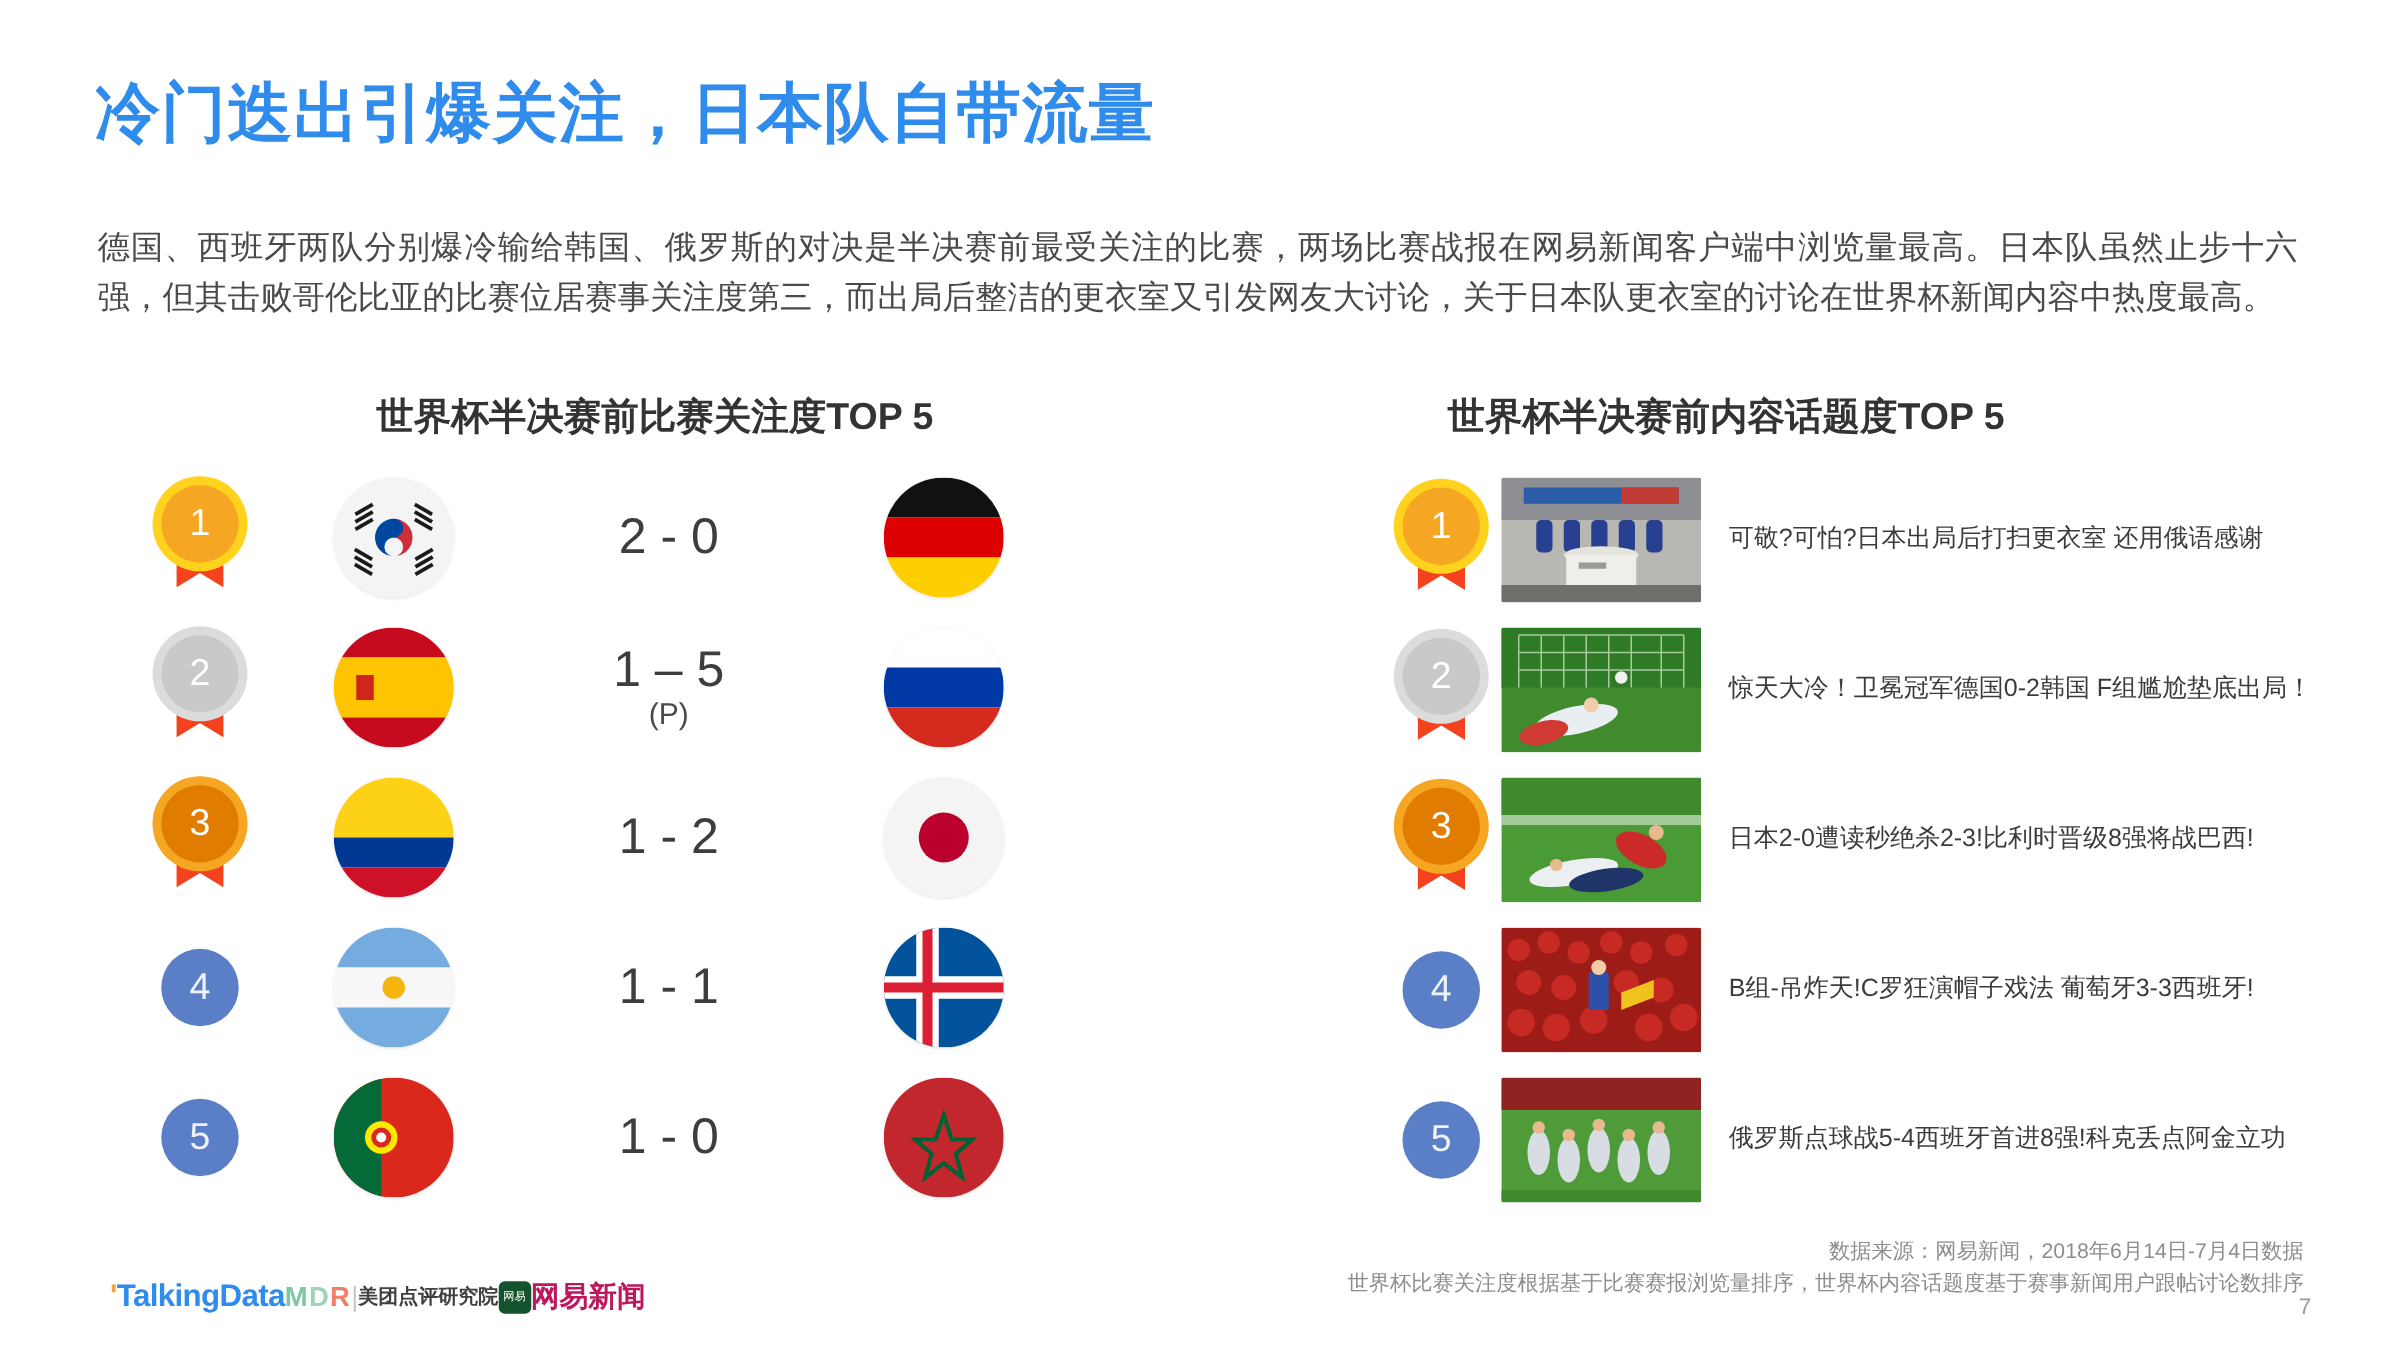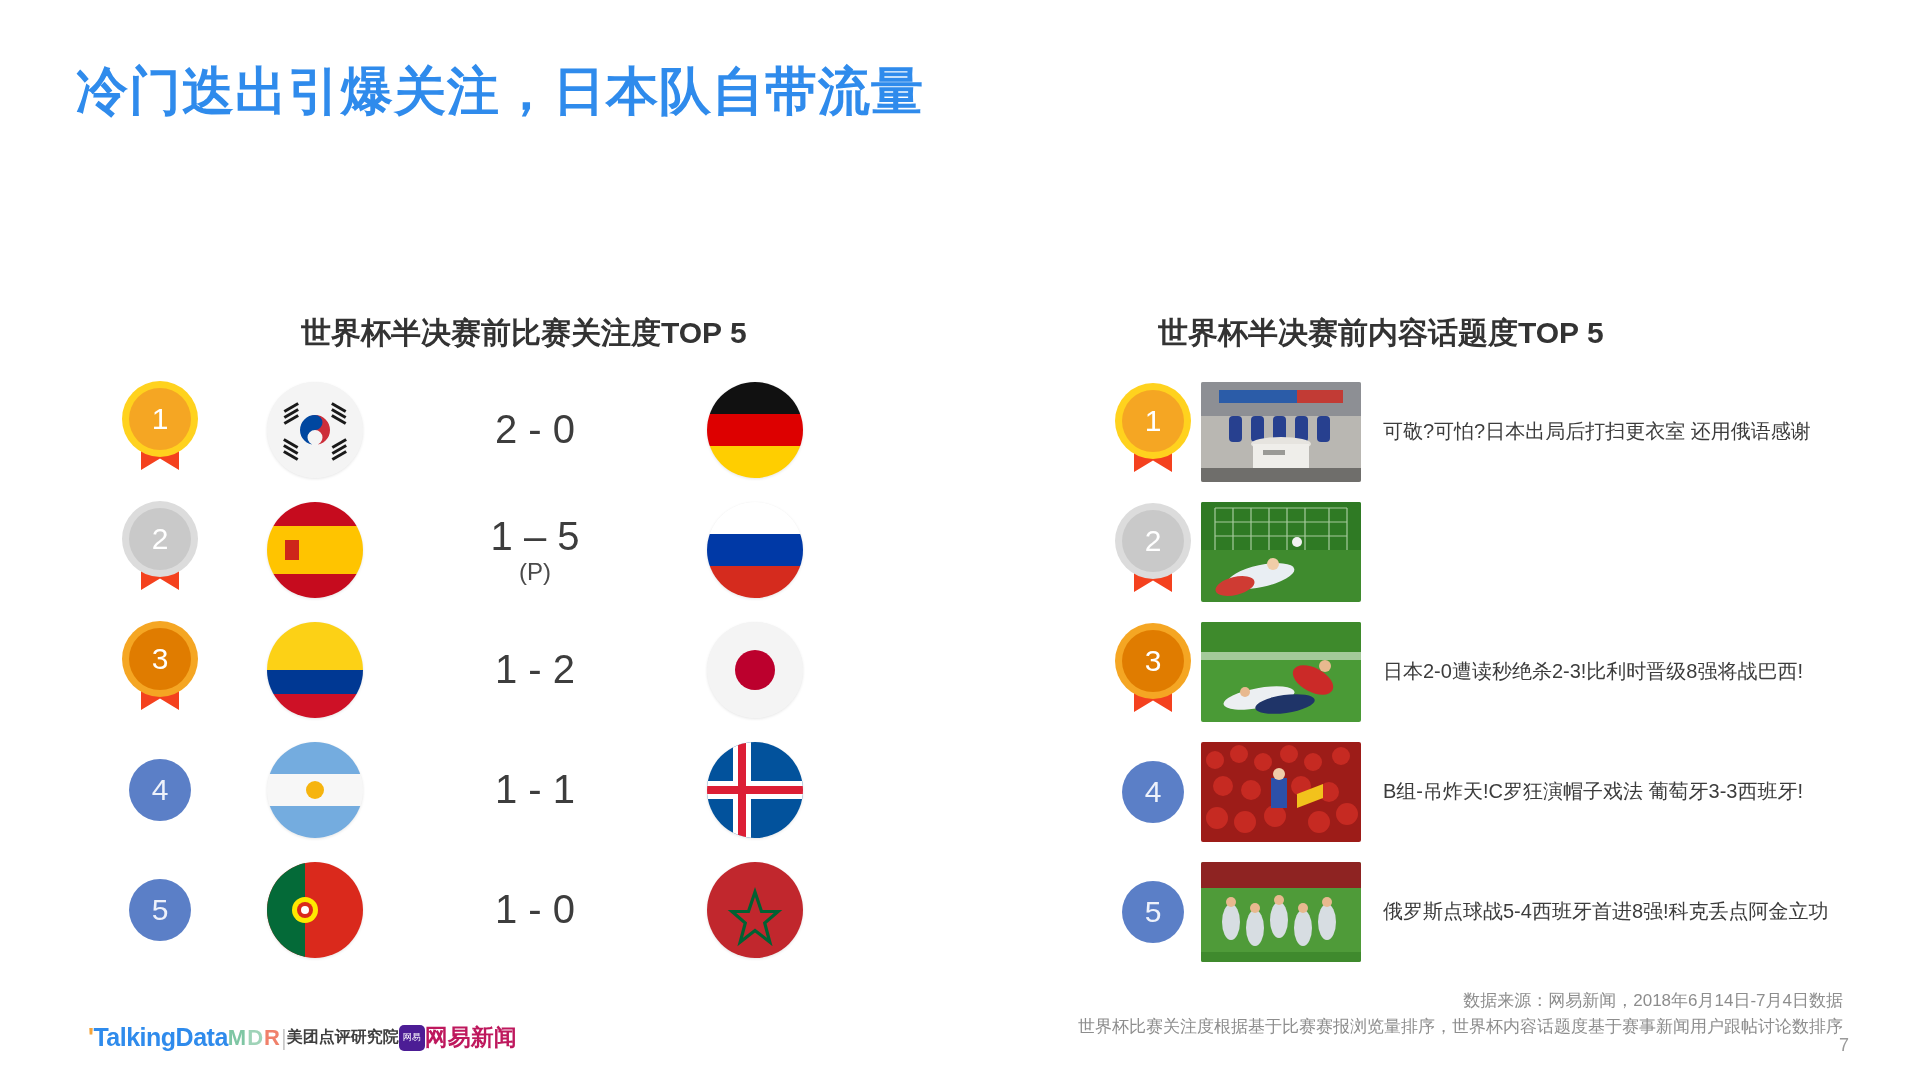--- a/index.html
+++ b/index.html
@@ -84,30 +84,31 @@
     font-size:17px;color:#8d8d8d;line-height:1.5;
   }
   .pagenum{position:absolute;right:72px;top:1035px;font-size:18px;color:#9a9a9a;}
   .logobar{position:absolute;left:88px;top:1022px;display:flex;align-items:center;}
   .logo-td{font-size:25px;font-weight:bold;color:#2f8bec;letter-spacing:-.5px;}
   .logo-td .dot{color:#f4a43a;}
   .logo-mdr{font-size:22px;font-weight:bold;letter-spacing:1px;}
   .logo-mdr .m{color:#7fc6a4;} .logo-mdr .d{color:#9fd3b8;} .logo-mdr .r{color:#f0806a;}
   .logo-sep{color:#c9c9c9;font-size:22px;}
   .logo-mt{font-size:16px;color:#404040;font-weight:bold;}
-  .logo-nebox{width:26px;height:26px;border-radius:5px;background:#4c1d95;
+  .logo-nebox{width:26px;height:26px;border-radius:5px;background:#14532d;
     display:flex;align-items:center;justify-content:center;color:#fff;font-size:9px;}
   .logo-ne{font-size:23px;color:#be185d;font-weight:bold;}
 </style>
 </head>
 <body>
 
 <div class="slide">
 
   <div class="title">冷门迭出引爆关注，日本队自带流量</div>
+  <div class="lede">德国、西班牙两队分别爆冷输给韩国、俄罗斯的对决是半决赛前最受关注的比赛，两场比赛战报在网易新闻客户端中浏览量最高。日本队虽然止步十六强，但其击败哥伦比亚的比赛位居赛事关注度第三，而出局后整洁的更衣室又引发网友大讨论，关于日本队更衣室的讨论在世界杯新闻内容中热度最高。</div>
 
   <div class="sec-head" id="head-left">世界杯半决赛前比赛关注度TOP 5</div>
   <div class="sec-head" id="head-right">世界杯半决赛前内容话题度TOP 5</div>
 
   <div class="left-col">
 
     <div class="match-row">
       <div class="rank-cell">
         <div class="medal gold">
           <div class="ribbon"></div>
@@ -334,20 +335,21 @@
               <line x1="128" y1="6" x2="128" y2="48"></line>
             <line x1="14" y1="20" x2="146" y2="20"></line>
               <line x1="14" y1="34" x2="146" y2="34"></line>
             </g>
           <circle cx="96" cy="40" r="5" fill="#f2f2f2"></circle>
           <ellipse cx="60" cy="74" rx="34" ry="11" fill="#e9eef3" transform="rotate(-12 60 74)"></ellipse>
           <ellipse cx="34" cy="84" rx="20" ry="9" fill="#cf3b33" transform="rotate(-14 34 84)"></ellipse>
           <circle cx="72" cy="62" r="6" fill="#f0cda8"></circle>
           </svg>
       </div>
+      <div class="news-title">惊天大冷！卫冕冠军德国0-2韩国 F组尴尬垫底出局！</div>
     </div>
 
     <div class="news-row">
       <div class="news-rank">
         <div class="medal bronze">
           <div class="ribbon"></div>
           <div class="disc">3</div>
         </div>
       </div>
       <div class="thumb">

